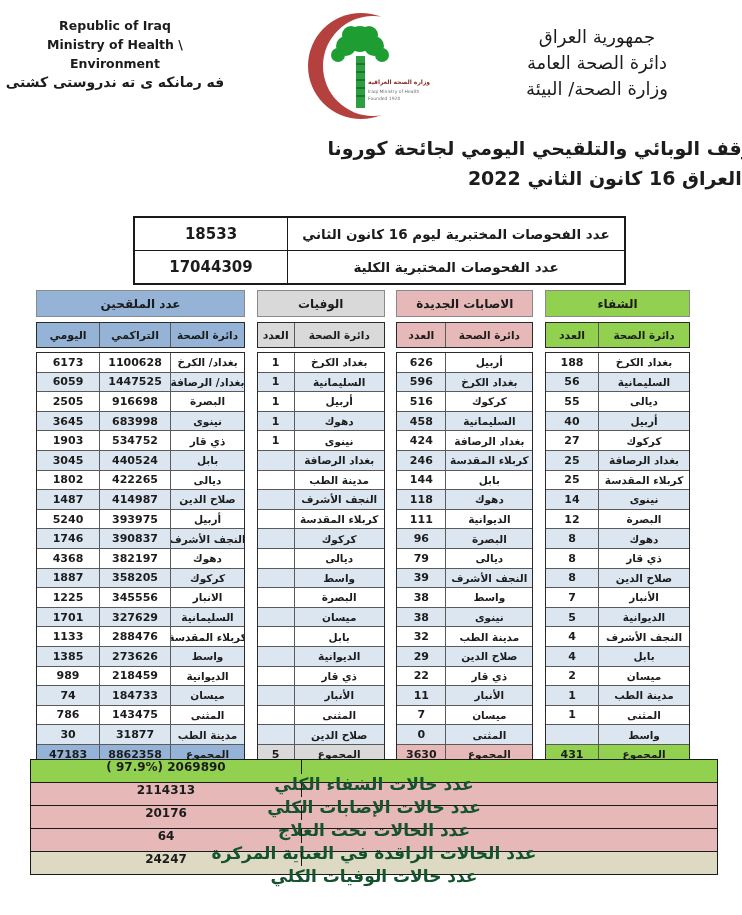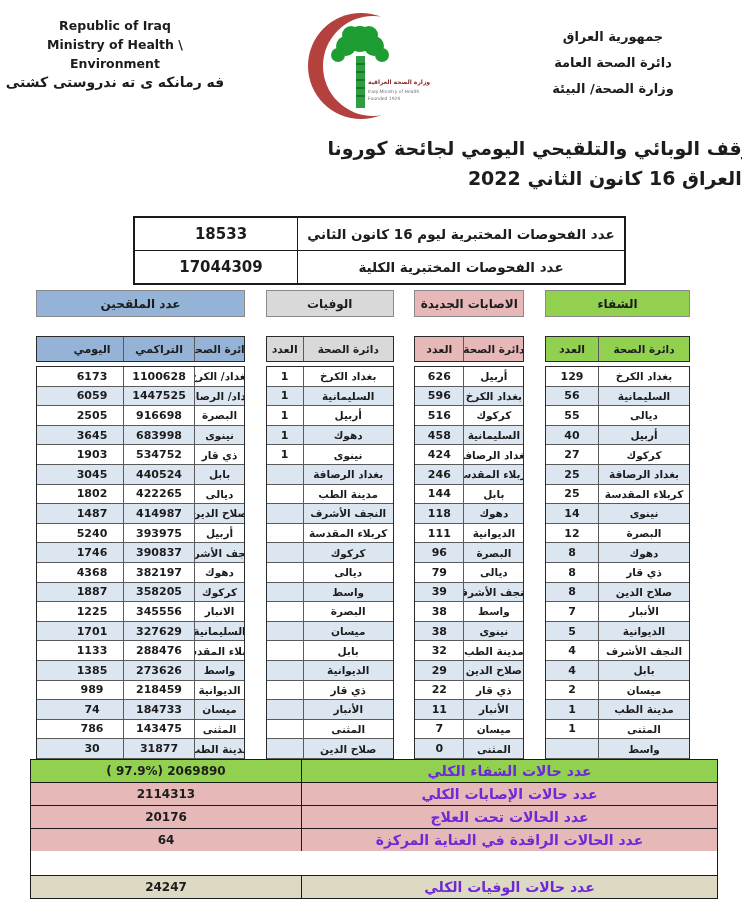--- a/index.html
+++ b/index.html
@@ -8,77 +8,77 @@
     font-family:"DejaVu Sans", sans-serif;
     color:#1c1c1c;
     position:relative;
     -webkit-font-smoothing:antialiased;
   }
   .page{position:absolute;inset:0;width:742px;height:915px;background:#fff;overflow:hidden;border-radius:15px;}
 
   
   .hdr-left{position:absolute;left:4px;top:16px;width:222px;text-align:center;font-weight:bold;font-size:12.5px;line-height:19px;}
   .hdr-left .ku{font-size:14px;direction:rtl;}
-  .hdr-right{position:absolute;right:9px;top:24px;width:240px;text-align:center;font-weight:bold;font-size:13px;line-height:26px;direction:rtl;}
+  .hdr-right{position:absolute;right:25px;top:24px;width:240px;text-align:center;font-weight:normal;font-size:18px;line-height:26px;direction:rtl;}
   .logo{position:absolute;left:300px;top:8px;width:130px;height:118px;}
 
   
   .title{position:absolute;top:133px;left:0;width:742px;font-weight:bold;font-size:19px;line-height:30px;direction:rtl;padding-left:38px;}
 
   
   .tests{position:absolute;left:133px;top:216px;width:489px;border:2px solid #1a1a1a;}
-  .t-row{display:flex;height:32px;align-items:stretch;padding-left:10px;}
+  .t-row{display:flex;height:32px;align-items:stretch;}
   .t-row + .t-row{border-top:1.5px solid #1a1a1a;}
   .t-val{width:152px;border-right:1.5px solid #1a1a1a;display:flex;align-items:center;justify-content:center;font-weight:bold;font-size:15px;}
   .t-label{flex:1;display:flex;align-items:center;justify-content:center;font-weight:bold;font-size:13.5px;direction:rtl;}
 
   
   .main{position:absolute;left:36px;top:290px;width:654px;display:flex;direction:rtl;justify-content:space-between;}
   .section{display:flex;flex-direction:column;}
   .sec-recovery{width:145px;}
-  .sec-new_cases{width:110px;}
+  .sec-new_cases{width:137px;}
   .sec-deaths{width:128px;}
   .sec-vaccinated{width:209px;}
-  .sec-title{height:25px;margin-bottom:19px;border:1px solid #8a8a8a;
+  .sec-title{height:25px;margin-bottom:5px;border:1px solid #8a8a8a;
     display:flex;align-items:center;justify-content:center;
     font-weight:bold;font-size:12px;direction:rtl;}
   .row{display:flex;direction:rtl;height:18.6px;align-items:stretch;}
   .row.head{height:24px;border:1.2px solid #2a2a2a;margin-bottom:4px;font-size:11px;}
   .sec-body{border:1.2px solid #2a2a2a;}
   .sec-body .row + .row{border-top:1px solid #5a5a5a;}
   .cell{display:flex;align-items:center;justify-content:center;
     font-weight:bold;font-size:10.5px;direction:rtl;overflow:hidden;white-space:nowrap;}
   .cell:first-child{flex:1;}
   .cell{border-left:none;}
   .cell:not(:last-child){border-left:1px solid #5a5a5a;}
   .sec-recovery  .cell:nth-child(2){width:52px;}
   .sec-new_cases .cell:nth-child(2){width:48px;}
   .sec-deaths    .cell:nth-child(2){width:36px;}
   .sec-vaccinated .cell:nth-child(2){width:70px;}
-  .sec-vaccinated .cell:nth-child(3){width:62px;padding-left:24px;}
+  .sec-vaccinated .cell:nth-child(3){width:62px;}
   .row.alt{background:var(--row-alt);}
   .row .cell.num{font-size:11px;direction:ltr;}
 
   
   .tint-recovery{background:var(--green);}
   .tint-new_cases{background:var(--pink);}
   .tint-deaths{background:var(--gray);}
   .tint-vaccinated{background:var(--blue);}
   .tint-green{background:var(--green);}
   .tint-pink{background:var(--pink);}
-  .tint-beige{background:var(--beige);margin-top:24px;}
+  .tint-beige{background:var(--beige);}
 
   
   .summary{position:absolute;left:30px;top:759px;width:686px;border:1.5px solid #1a1a1a;}
-  .s-row{display:flex;height:22px;}
+  .s-row{display:flex;height:22px;flex-direction:column;}
   .s-row + .s-row{border-top:1px solid #1a1a1a;}
   .s-val{width:270px;border-right:1.2px solid #1a1a1a;display:flex;align-items:center;justify-content:center;
     font-weight:bold;font-size:12px;direction:ltr;}
   .s-label{flex:1;display:flex;align-items:center;justify-content:center;
-    font-weight:bold;font-size:14px;direction:rtl;color:#6d28d9;}
+    font-weight:bold;font-size:17px;direction:rtl;color:#14532d;}
 
   svg text{font-family:"DejaVu Sans", sans-serif;}
 </style>
 </head>
 <body>
 
 <div class="page">
 
   <div class="hdr-left">
     <div>Republic of Iraq</div>
@@ -135,21 +135,21 @@
   <div class="main" id="main-sections">
       <div class="section sec-recovery">
         <div class="sec-title tint-recovery">الشفاء</div>
         <div class="row head tint-recovery">
           <div class="cell name">دائرة الصحة</div>
           <div class="cell num">العدد</div>
         </div>
         <div class="sec-body">
           <div class="row">
             <div class="cell name">بغداد الكرخ</div>
-            <div class="cell num">129</div>
+            <div class="cell num">188</div>
           </div>
           <div class="row alt">
             <div class="cell name">السليمانية</div>
             <div class="cell num">56</div>
           </div>
           <div class="row">
             <div class="cell name">ديالى</div>
             <div class="cell num">55</div>
           </div>
           <div class="row alt">

